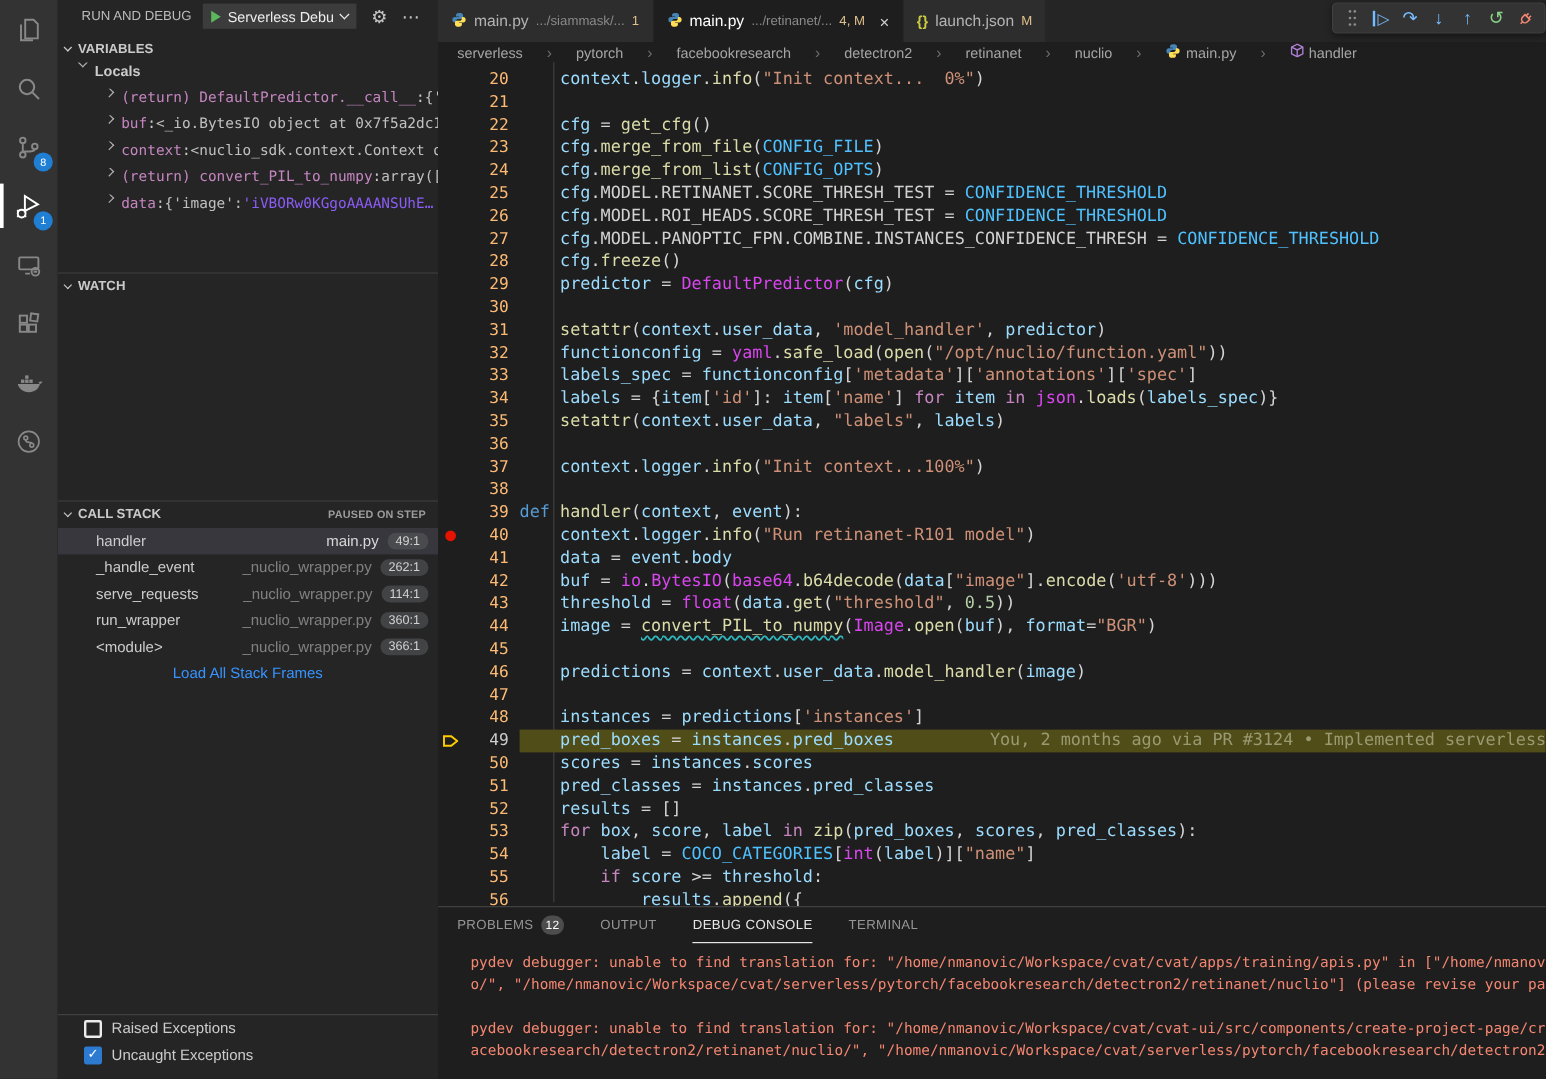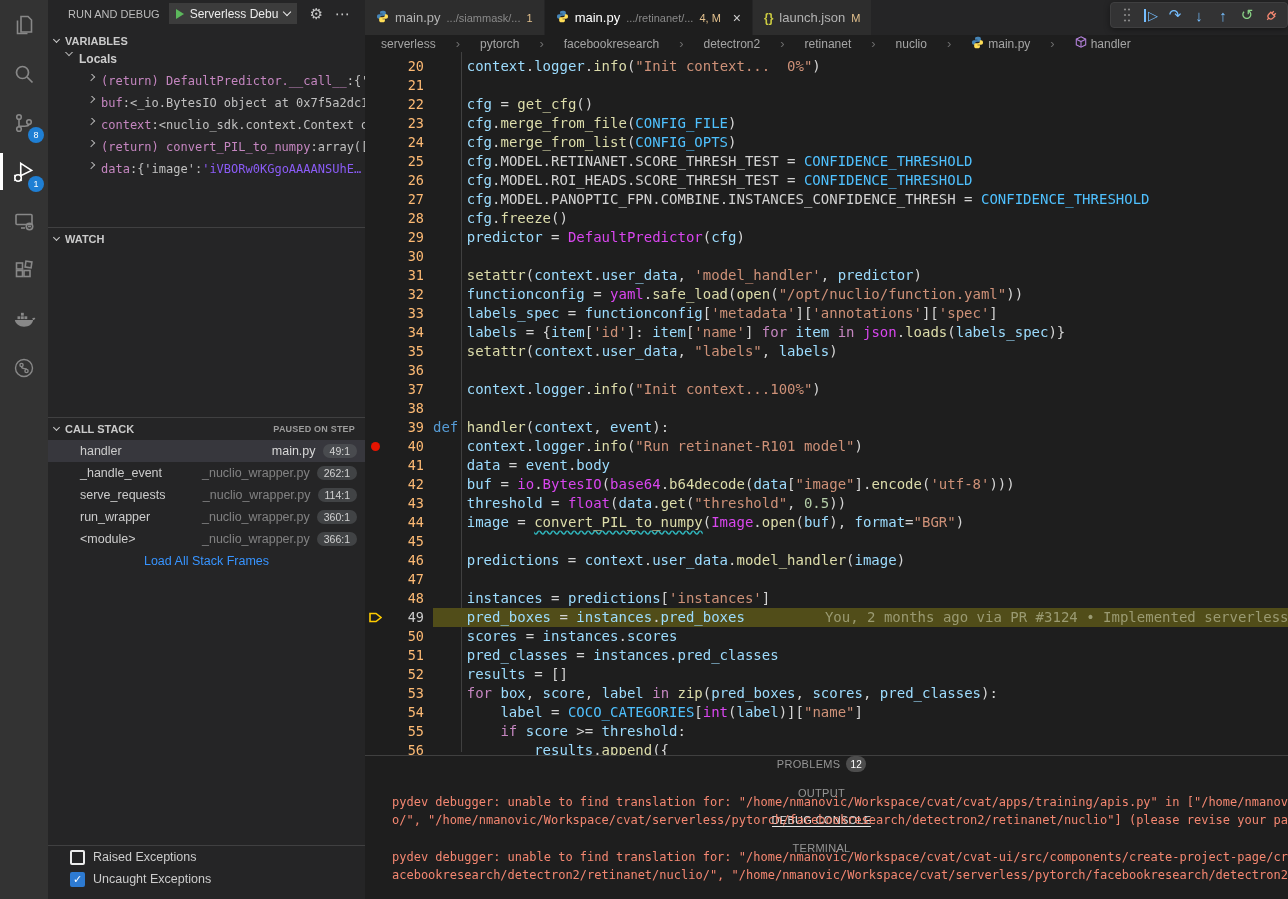--- a/index.html
+++ b/index.html
@@ -95,21 +95,21 @@
   .blame { color:#9a9a72; margin-left:80px; }
 
   .tk-kw{color:#569cd6} .tk-ctl{color:#c586c0} .tk-fn{color:#dcdcaa}
   .tk-fnsq{color:#dcdcaa; text-decoration:underline; text-decoration-style:wavy; text-decoration-color:#2fb6bd; text-underline-offset:3px;}
   .tk-var{color:#9cdcfe} .tk-cls{color:#d946ef} .tk-str{color:#ce9178}
   .tk-num{color:#b5cea8} .tk-const{color:#4fc1ff} .tk-prop{color:#d2d2d2} .tk-pun{color:#d4d4d4}
 
   
   #panel { position:absolute; left:0; top:755px; right:0; bottom:0; background:#1e1e1e;
     border-top:1px solid rgba(128,128,128,0.35); overflow:hidden; }
-  #panel-tabs { height:30px; display:flex; align-items:center; gap:15px; padding-left:16px;flex-direction:column; }
+  #panel-tabs { height:30px; display:flex; align-items:center; gap:4px; padding-left:16px; }
   .ptab { display:flex; align-items:center; gap:6px; margin-right:26px; font-size:11px; letter-spacing:0.3px;
     color:#969696; cursor:pointer; height:30px; }
   .ptab.active { color:#e7e7e7; border-bottom:1px solid #e7e7e7; }
   .ptab-badge { background:#4d4d4d; color:#ffffff; border-radius:9px; min-width:17px; height:16px; font-size:10px;
     display:flex; align-items:center; justify-content:center; padding:0 4px; }
   #console { padding:7px 0 0 27px; font-family:"DejaVu Sans Mono", monospace; font-size:12px; color:#f48771; }
   .console-msg { margin-bottom:19px; }
   .console-line { height:18px; line-height:18px; white-space:pre; overflow:hidden; }
 </style>
 </head>

